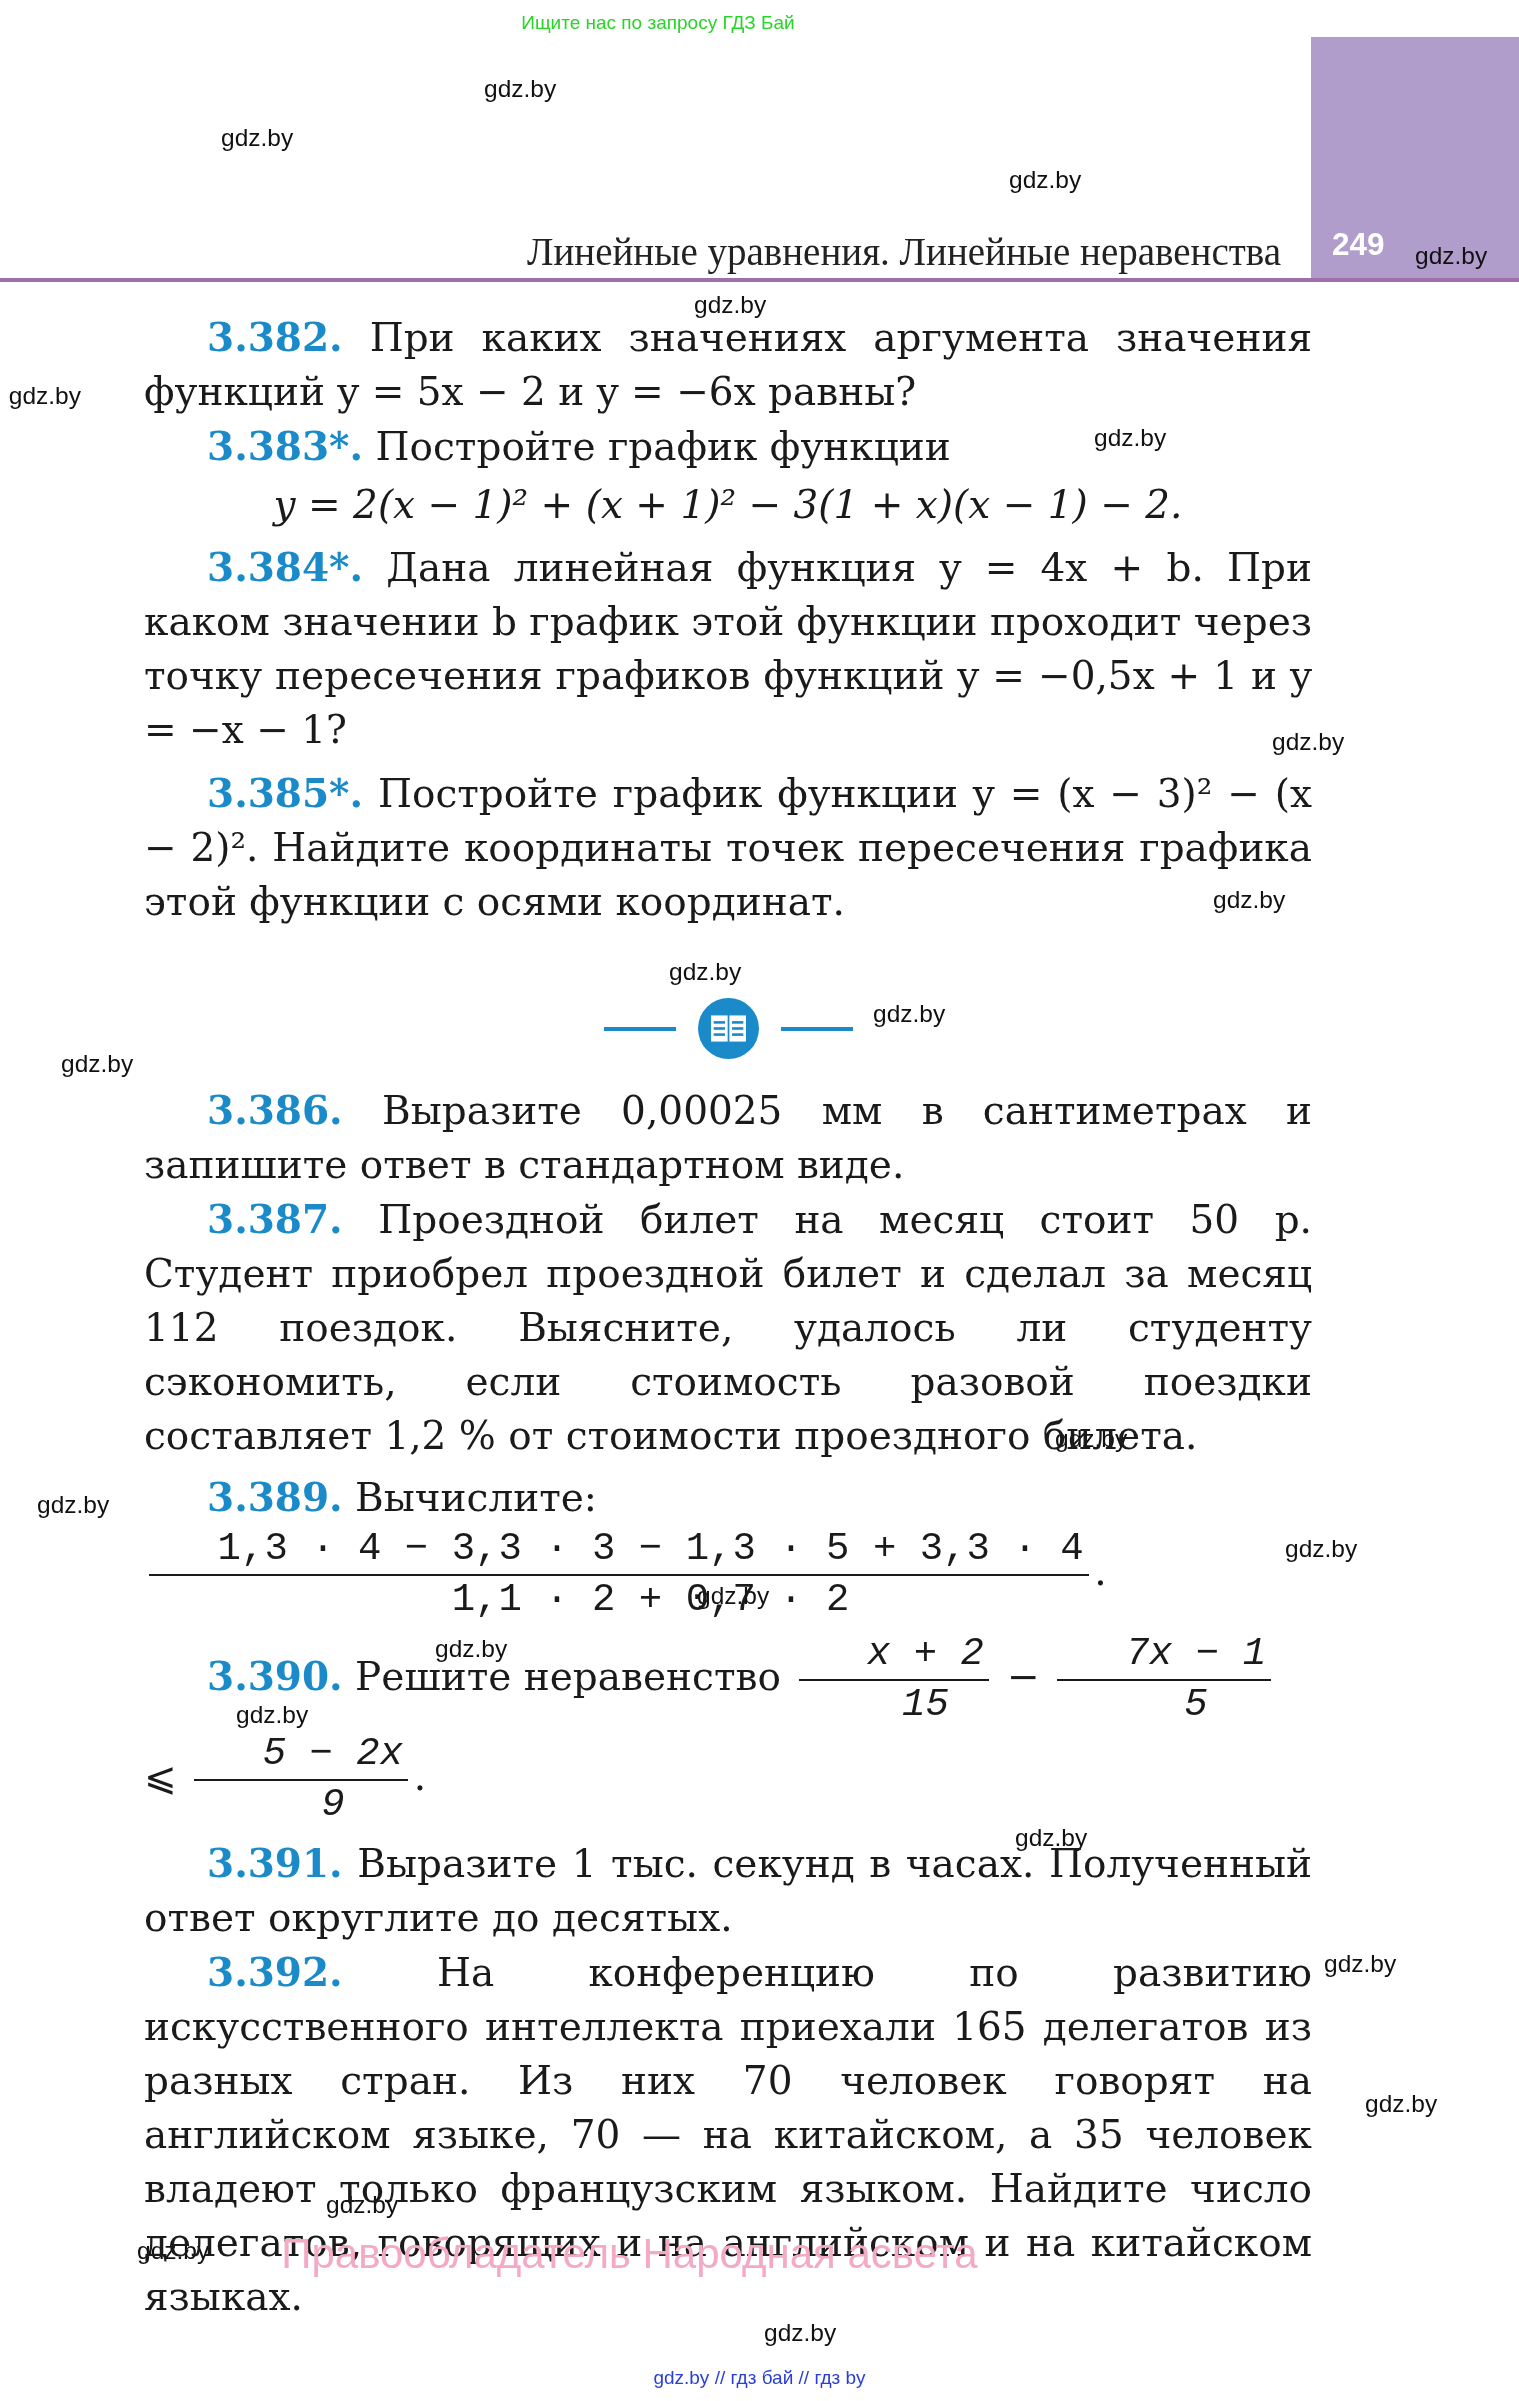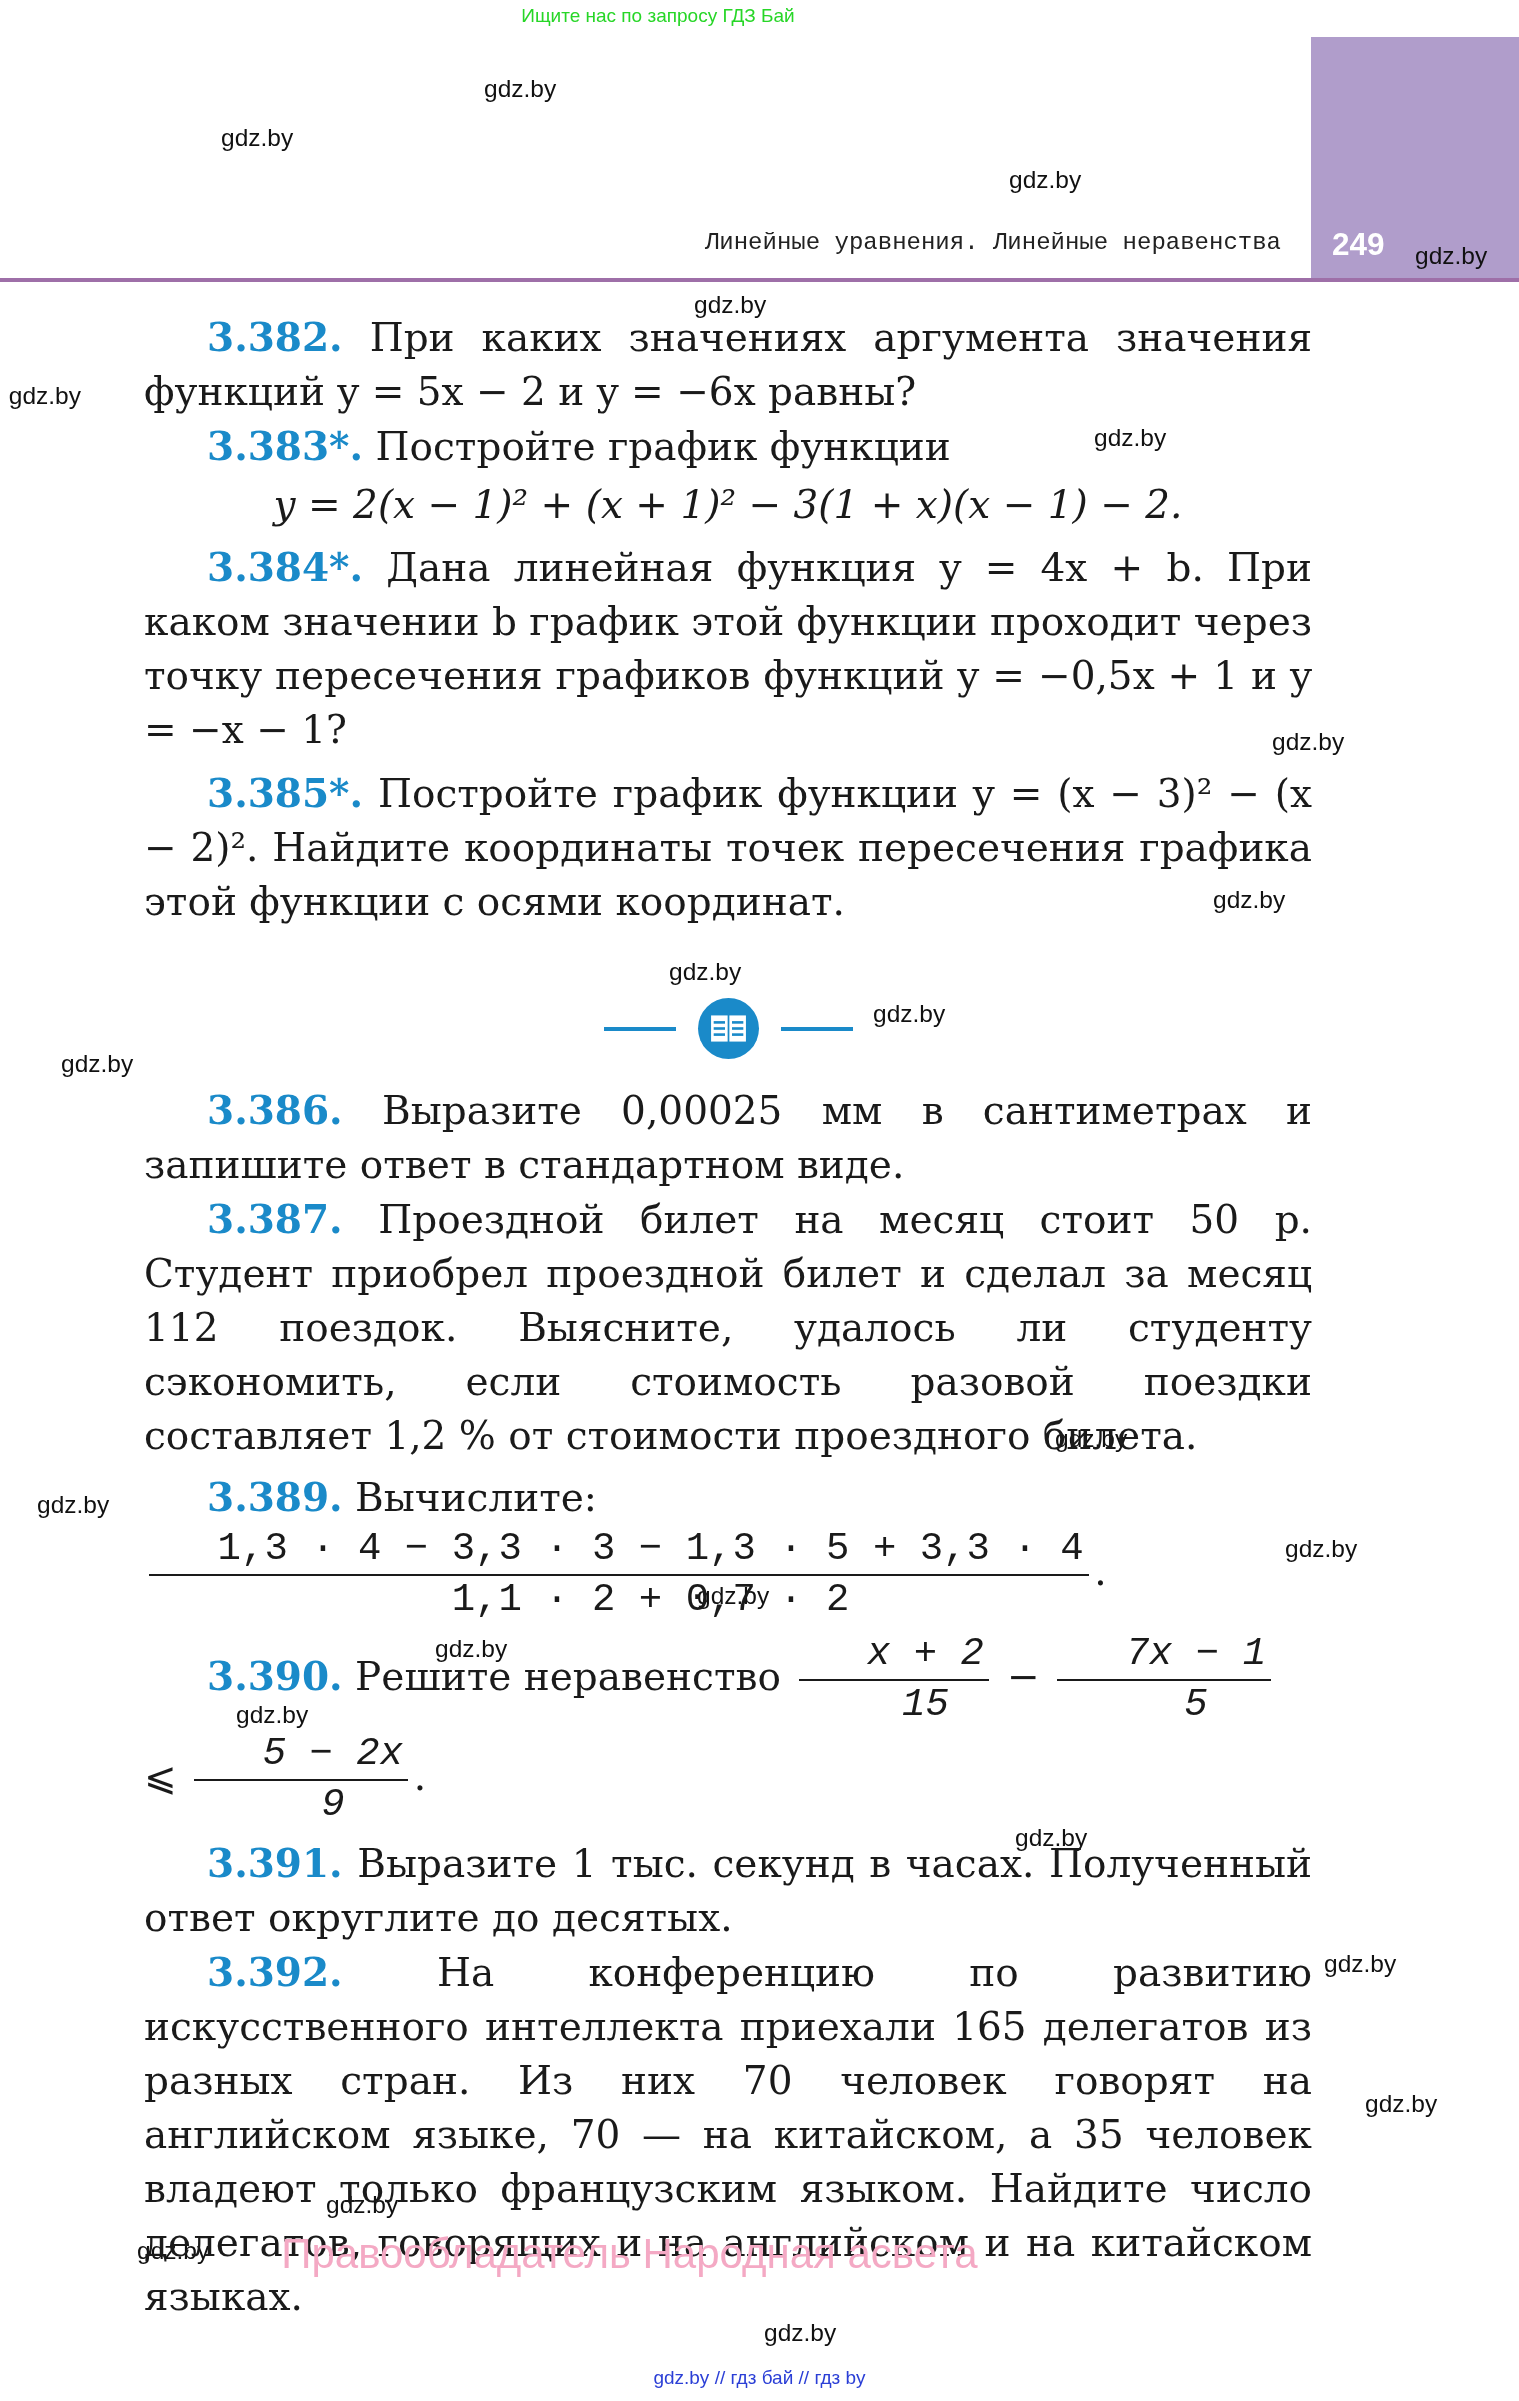--- a/index.html
+++ b/index.html
@@ -1,23 +1,23 @@
 <!DOCTYPE html>
 <html style="font-size:14px"><head>
 <meta charset="utf-8">
 <style>
   html,body{margin:0;padding:0;background:#fff;}
   body{width:1519px;height:2401px;position:relative;overflow:hidden;font-family:"DejaVu Serif","Liberation Serif",serif;color:#1a1a1a;}
   .abs{position:absolute;}
-  .top-banner{left:0;width:1316px;top:5px;text-align:center;font-family:"Liberation Sans",sans-serif;font-size:19px;color:#27d627;}
+  .top-banner{left:0;width:1316px;top:12px;text-align:center;font-family:"Liberation Sans",sans-serif;font-size:19px;color:#27d627;}
   .wm{font-family:"Liberation Sans",sans-serif;font-size:24.5px;color:#111;white-space:nowrap;}
   .page-tab{left:1311px;top:37px;width:208px;height:243px;background:#b09dcb;}
   .page-num{left:1332px;top:226px;font-family:"Liberation Sans",sans-serif;font-weight:bold;font-size:31.5px;color:#fff;}
   .header-rule{left:0;top:278px;width:1519px;height:4.4px;background:#9e6fa8;}
-  .running-head{right:238px;top:229px;font-family:Liberation Mono, monospace;font-size:24px;color:#222;white-space:nowrap;}
+  .running-head{right:238px;top:229px;font-family:Liberation Serif, serif;font-size:39px;color:#222;white-space:nowrap;}
   .content{left:144px;top:306px;width:1168px;font-size:39px;line-height:54px;}
   .prob{margin:0;text-align:justify;}
   .prob .num{color:#1a8ac9;font-weight:bold;}
   .it{font-style:italic;}
   .formula-center{text-align:center;}
   .sep{left:604px;top:998px;width:254px;height:61px;}
   .sep .line{position:absolute;top:29px;height:4.4px;width:72px;background:#1a8ac9;}
   .sep .circle{position:absolute;left:94px;top:0;width:61px;height:61px;border-radius:50%;background:#1a8ac9;}
   .frac{display:inline-block;vertical-align:middle;text-align:center;margin:0 5.3px;font-family:Liberation Mono, monospace;}
   .frac .n,.frac .d{display:block;padding:0 5.3px;line-height:49px;}

